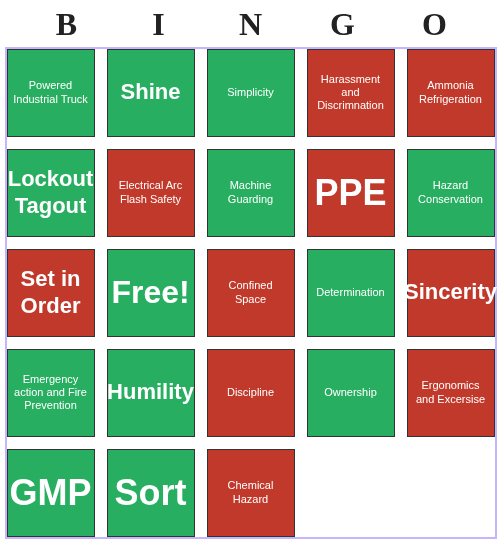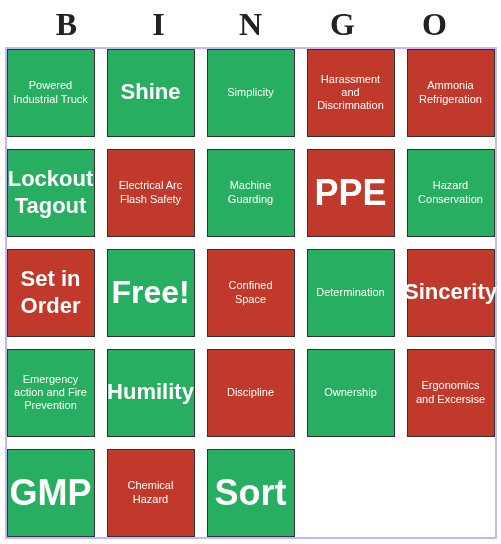--- a/index.html
+++ b/index.html
@@ -95,16 +95,16 @@
       <div class="cell green xl-text">Free!</div>
       <div class="cell red ">Confined Space</div>
       <div class="cell green ">Determination</div>
       <div class="cell red big-text">Sincerity</div>
       <div class="cell green ">Emergency action and Fire Prevention</div>
       <div class="cell green big-text">Humility</div>
       <div class="cell red ">Discipline</div>
       <div class="cell green ">Ownership</div>
       <div class="cell red ">Ergonomics and Excersise</div>
       <div class="cell green xxl-text">GMP</div>
+      <div class="cell green xxl-text">Sort</div>
       <div class="cell red ">Chemical Hazard</div>
-      <div class="cell green xxl-text">Sort</div>
     </div>
 </div>
 
 </body></html>

